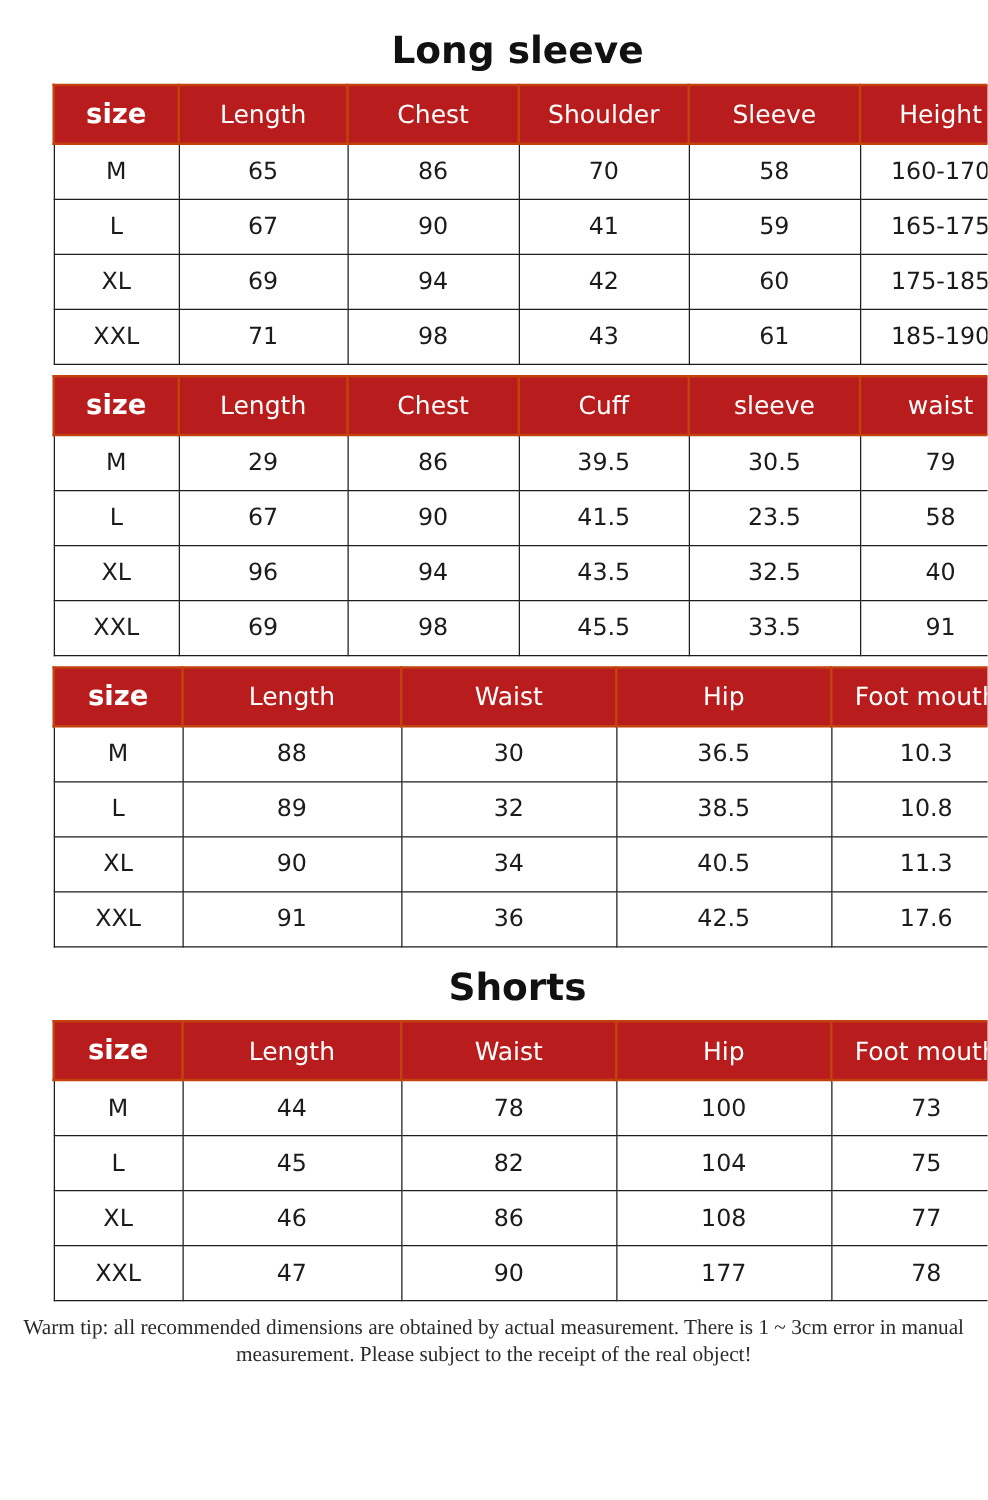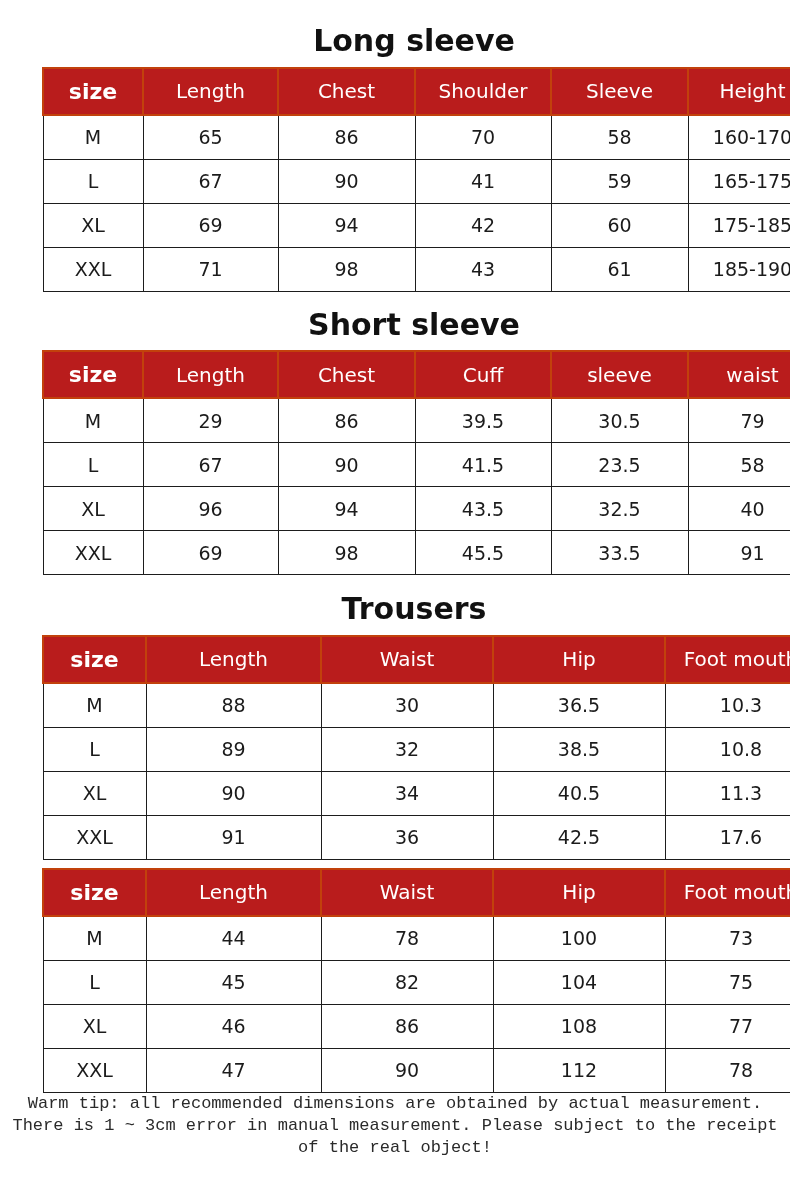--- a/index.html
+++ b/index.html
@@ -97,23 +97,23 @@
   .cols5 col.d1 { width: 175px; }
   .cols5 col.d2 { width: 172px; }
   .cols5 col.d3 { width: 172px; }
   .cols5 col.d4 { width: 152px; }
 
   .footer-note {
     text-align: center;
     font-size: 17px;
     color: #2a2a2a;
     line-height: 1.3;
-    margin-top: 0;
+    margin-top: 10px;
     padding: 0 12px;
-    font-family: Liberation Mono, monospace;
+    font-family: Liberation Serif, serif;
   }
 </style>
 </head>
 <body>
 
 <div class="page">
 
 
   <div class="section">
     <h2 class="section-title title-long">Long sleeve</h2>
@@ -167,21 +167,20 @@
           <td>98</td>
           <td>43</td>
           <td>61</td>
           <td>185-190</td>
         </tr>
       </tbody>
     </table>
   </div>
 
   <div class="section">
-    <h2 class="section-title title-short">Short sleeve</h2>
     <table class="size-table cols6">
       <colgroup>
         <col class="c0">
           <col class="c1">
           <col class="c2">
           <col class="c3">
           <col class="c4">
           <col class="c5">
       </colgroup>
       <thead>
@@ -225,21 +224,20 @@
           <td>98</td>
           <td>45.5</td>
           <td>33.5</td>
           <td>91</td>
         </tr>
       </tbody>
     </table>
   </div>
 
   <div class="section">
-    <h2 class="section-title title-trousers">Trousers</h2>
     <table class="size-table cols5">
       <colgroup>
         <col class="d0">
           <col class="d1">
           <col class="d2">
           <col class="d3">
           <col class="d4">
       </colgroup>
       <thead>
         <tr>
@@ -277,20 +275,21 @@
           <td>91</td>
           <td>36</td>
           <td>42.5</td>
           <td>17.6</td>
         </tr>
       </tbody>
     </table>
   </div>
 
   <div class="section">
+    <h2 class="section-title title-shorts">Shorts</h2>
     <table class="size-table cols5">
       <colgroup>
         <col class="d0">
           <col class="d1">
           <col class="d2">
           <col class="d3">
           <col class="d4">
       </colgroup>
       <thead>
         <tr>
@@ -320,21 +319,21 @@
           <td class="size-cell">XL</td>
           <td>46</td>
           <td>86</td>
           <td>108</td>
           <td>77</td>
         </tr>
         <tr>
           <td class="size-cell">XXL</td>
           <td>47</td>
           <td>90</td>
-          <td>112</td>
+          <td>177</td>
           <td>78</td>
         </tr>
       </tbody>
     </table>
   </div>
 
   <div class="footer-note">Warm tip: all recommended dimensions are obtained by actual measurement. There is 1 ~ 3cm error in manual measurement. Please subject to the receipt of the real object!</div>
 
 </div>
 

